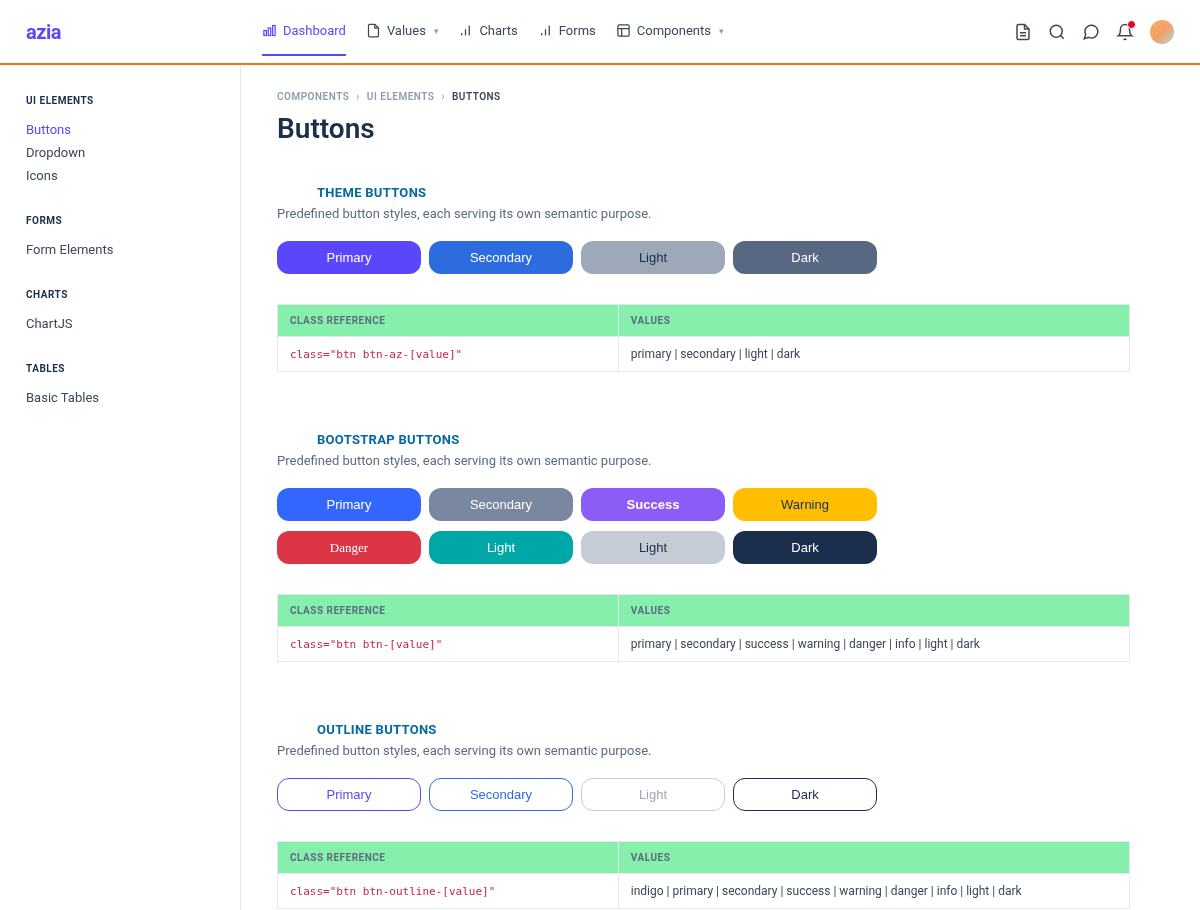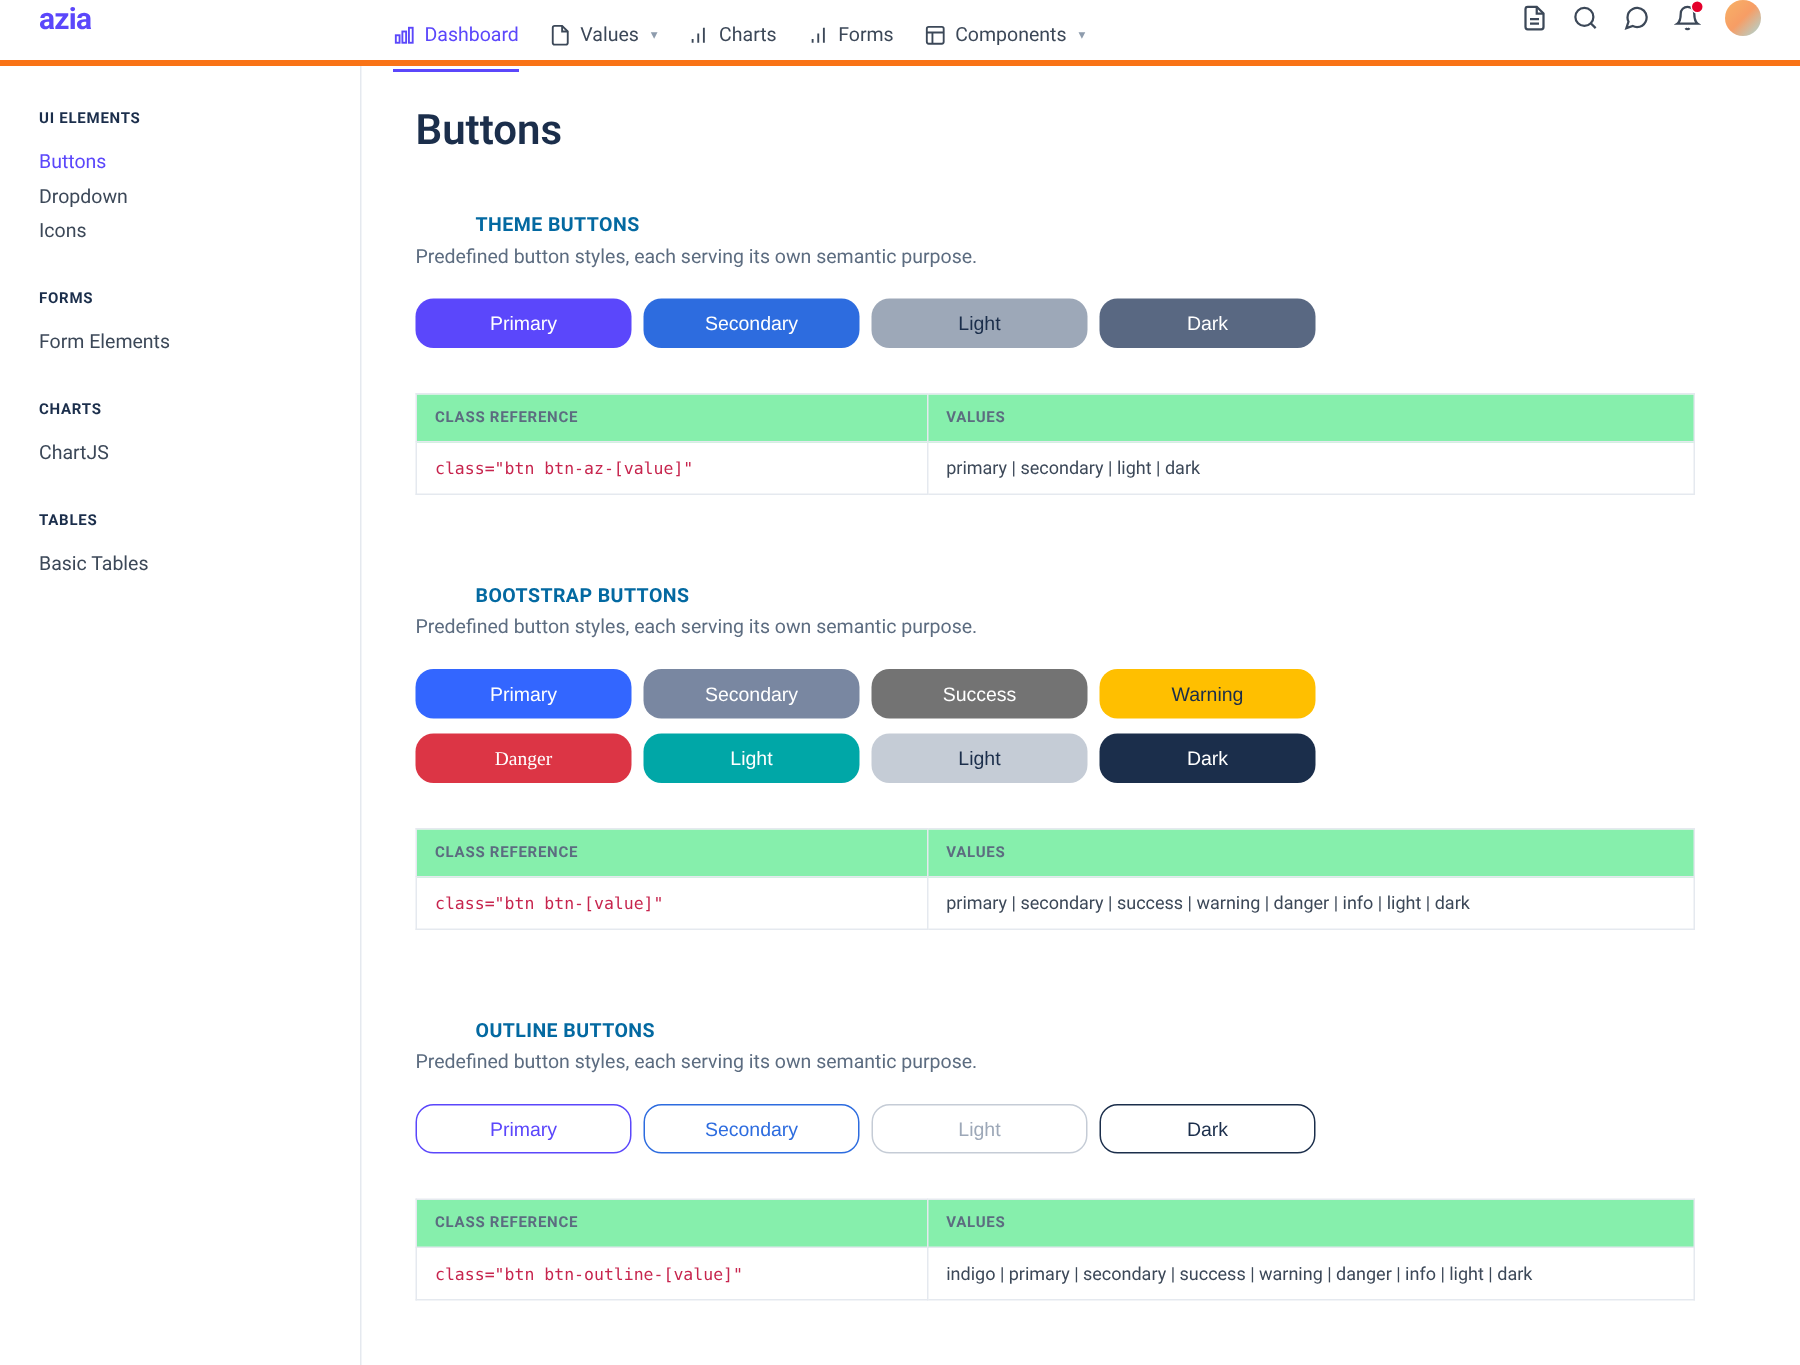--- a/index.html
+++ b/index.html
@@ -1,19 +1,19 @@
 <!DOCTYPE html>
 <html><head>
 <meta charset="utf-8">
 <style>
 * { margin: 0; padding: 0; box-sizing: border-box; }
 body { font-family: -apple-system, "Segoe UI", Roboto, "Helvetica Neue", Arial, sans-serif; font-size: 13px; color: #3c4858; background: #fff; }
 
 
-.header { display: flex; align-items: flex-start; height: 44px; padding: 0 26px; border-bottom: 4px solid #f97316; }
+.header { display: flex; align-items: center; height: 65px; padding: 0 26px; border-bottom: 2px solid #f97316; }
 .logo { font-size: 20px; font-weight: 700; color: #5b47fb; letter-spacing: -0.5px; width: 200px; }
 .main-nav { display: flex; align-items: center; gap: 20px; flex: 1; padding-left: 36px; }
 .nav-item { display: flex; align-items: center; gap: 6px; color: #3c4858; font-size: 13px; cursor: pointer; height: 48px; border-bottom: 2px solid transparent; }
 .nav-item.active { color: #5b47fb; border-bottom: 2px solid #5b47fb; }
 .nav-item svg { width: 15px; height: 15px; }
 .chevron { font-size: 9px; color: #8e9cad; margin-left: 2px; }
 .header-right { display: flex; align-items: center; gap: 16px; }
 .header-icon { width: 18px; height: 18px; color: #3c4858; cursor: pointer; position: relative; }
 .header-icon.bell::after { content: ''; position: absolute; top: -3px; right: -2px; width: 7px; height: 7px; background: #e4002b; border-radius: 50%; border: 1px solid #fff; }
 .avatar { width: 24px; height: 24px; border-radius: 50%; background: linear-gradient(135deg, #f7b267, #f79d65, #a8dadc); cursor: pointer; }
@@ -39,21 +39,21 @@
 .btn-row { display: flex; flex-wrap: wrap; gap: 8px; margin-bottom: 10px; }
 .btn { display: inline-flex; align-items: center; justify-content: center; width: 144px; height: 33px; font-size: 13px; border: none; cursor: pointer; border-radius: 12px; }
 
 .btn-az-primary { background: #5b47fb; color: #fff; }
 .btn-az-secondary { background: #2d6cdf; color: #fff; }
 .btn-az-light { background: #9da8b8; color: #1b2e4b; }
 .btn-az-dark { background: #596882; color: #fff; }
 
 .btn-bs-primary { background: #3366ff; color: #fff; }
 .btn-bs-secondary { background: #7987a1; color: #fff; }
-.btn-bs-success { background: #737373; color: #fff; }
+.btn-bs-success { background: #8b5cf6; color: #fff; font-weight: bold; }
 .btn-bs-warning { background: #ffbf00; color: #1b2e4b; text-align: right; }
 .btn-bs-danger { background: #dc3545; color: #fff; font-family: Liberation Serif, serif; }
 .btn-bs-info { background: #00a7a7; color: #fff; }
 .btn-bs-light { background: #c5ccd6; color: #1b2e4b; }
 .btn-bs-dark { background: #1b2e4b; color: #fff; }
 
 .btn-out { background: #fff; border: 1px solid; }
 .btn-out-primary { color: #5b47fb; border-color: #5b47fb; }
 .btn-out-secondary { color: #2d6cdf; border-color: #2d6cdf; }
 .btn-out-light { color: #9da8b8; border-color: #c5ccd6; }
@@ -153,20 +153,27 @@
       <div class="side-label">CHARTS</div>
       <a class="side-link">ChartJS</a>
     </div>
     <div class="side-section">
       <div class="side-label">TABLES</div>
       <a class="side-link">Basic Tables</a>
     </div>
   </aside>
 
   <main class="content">
+    <div class="breadcrumb">
+      <span>COMPONENTS</span>
+      <span class="sep">›</span>
+      <span>UI ELEMENTS</span>
+      <span class="sep">›</span>
+      <span class="current">BUTTONS</span>
+    </div>
     <h1 class="page-title">Buttons</h1>
 
     <section class="block">
       <div class="block-title">THEME BUTTONS</div>
       <div class="block-desc">Predefined button styles, each serving its own semantic purpose.</div>
       <div class="btn-row">
         <button class="btn btn-az-primary">Primary</button>
         <button class="btn btn-az-secondary">Secondary</button>
         <button class="btn btn-az-light">Light</button>
         <button class="btn btn-az-dark">Dark</button>

